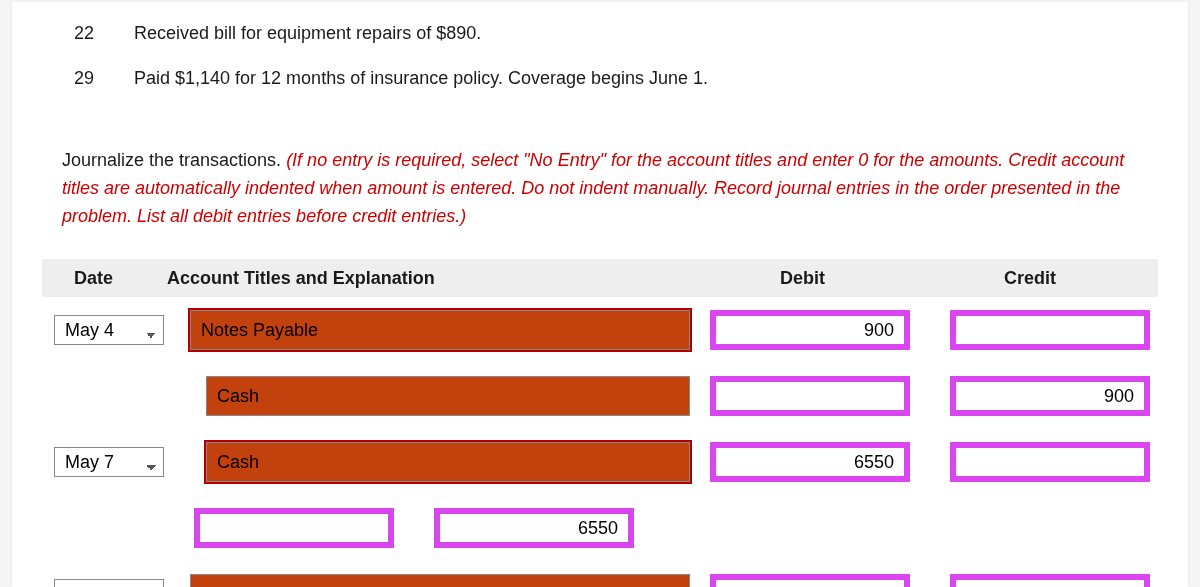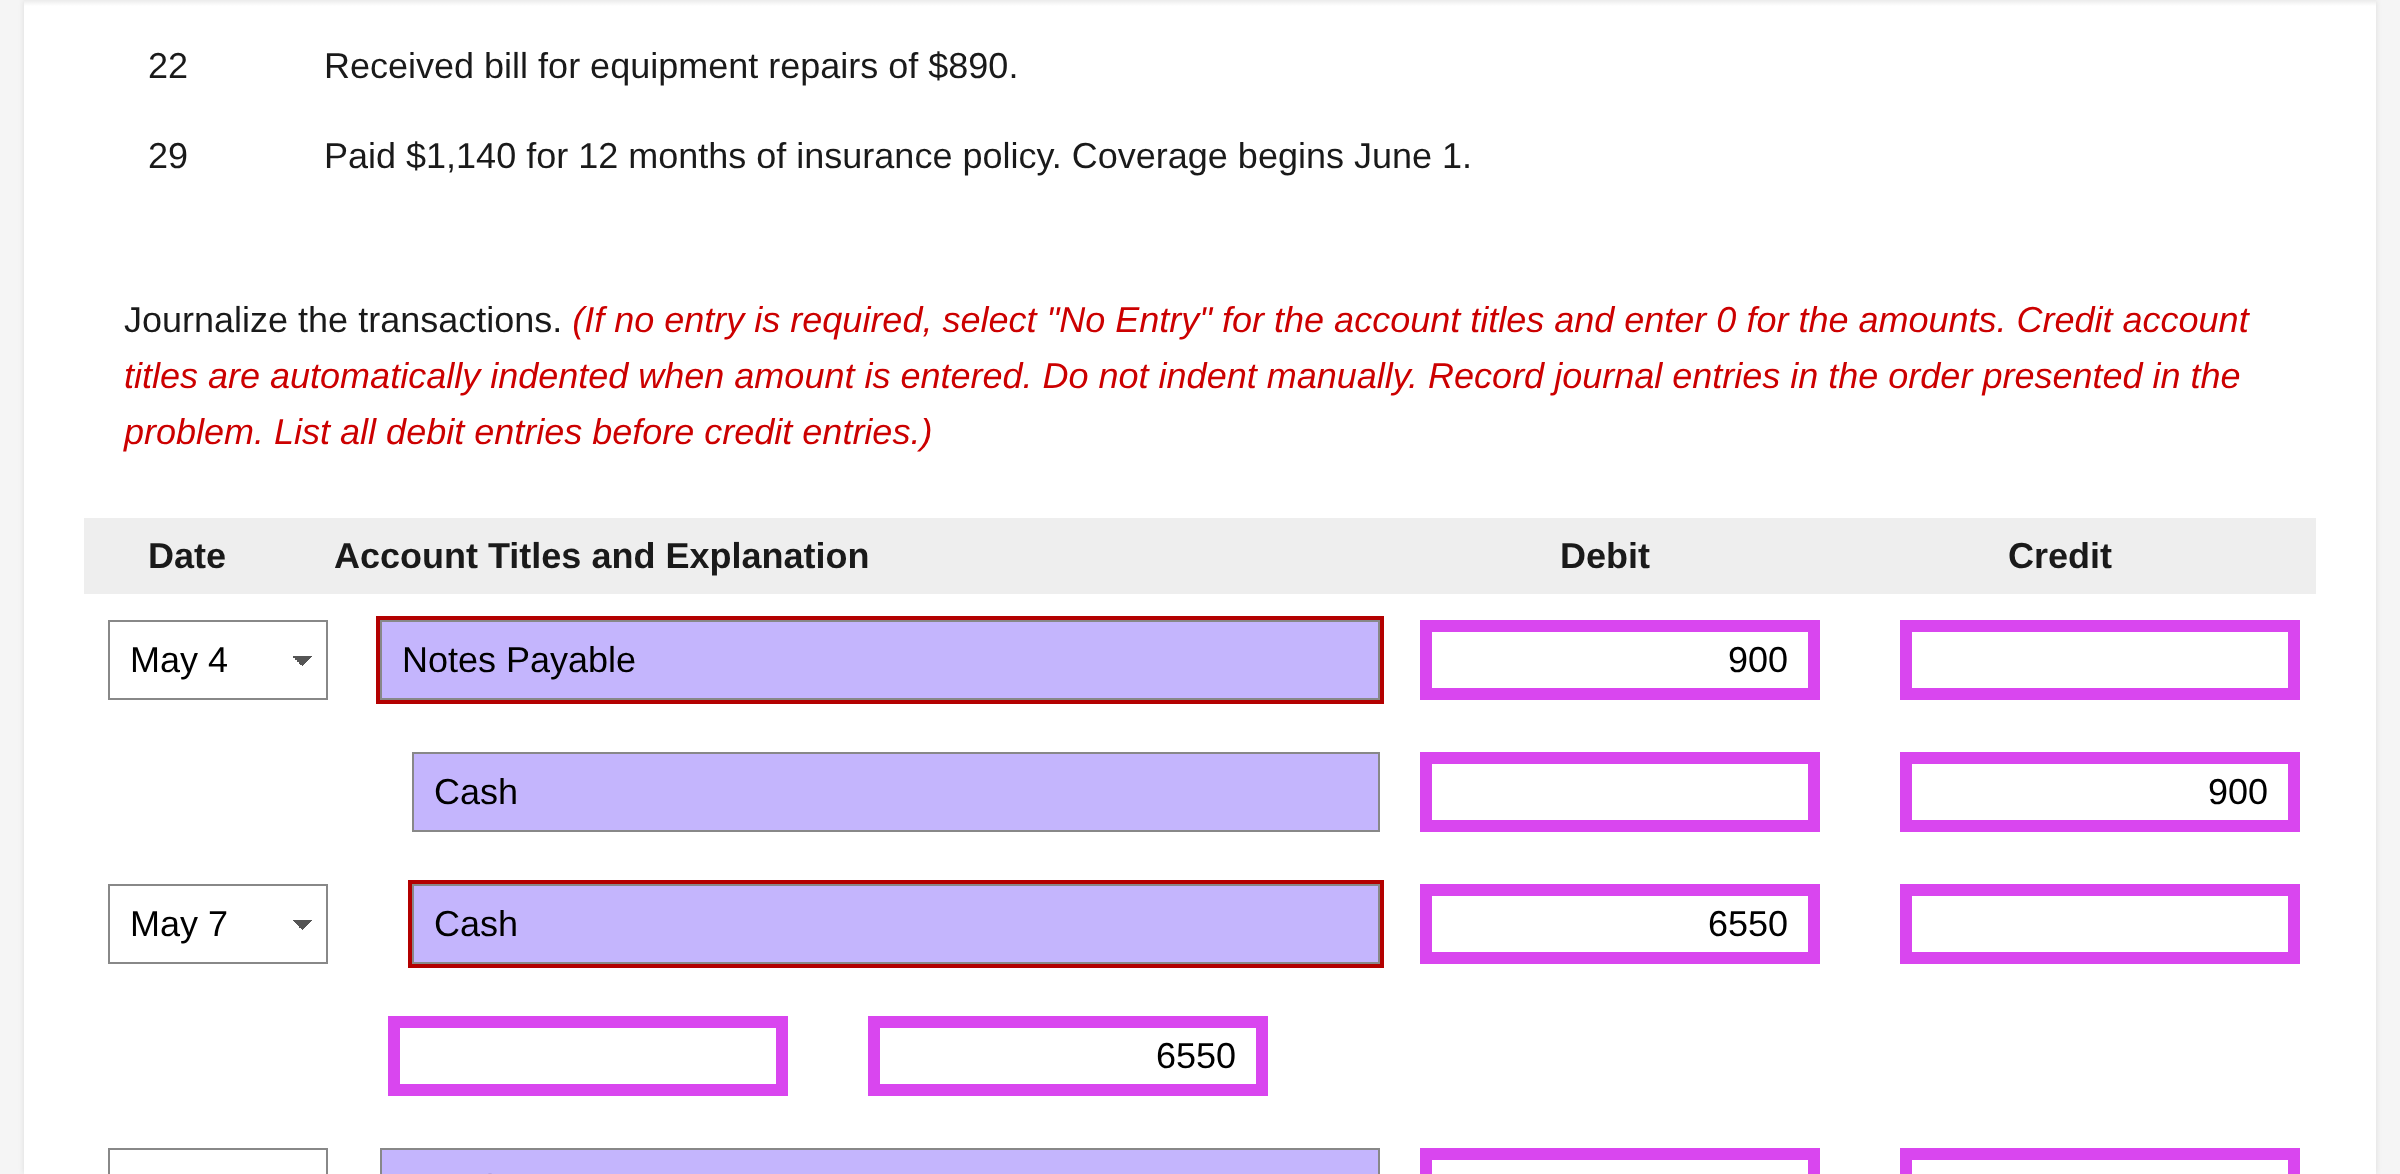--- a/index.html
+++ b/index.html
@@ -28,21 +28,20 @@
   }
   .tx-list {
     padding-left: 62px;
     padding-right: 30px;
   }
   .tx-row {
     display: flex;
     align-items: flex-start;
     margin-bottom: 20px;
     line-height: 1.4;
-    gap: 28px;
   }
   .tx-day {
     width: 60px;
     text-align: left;
   }
   .tx-desc {
     flex: 1;
   }
   .instructions {
     padding: 0 30px;
@@ -78,35 +77,35 @@
     align-items: center;
     height: 66px;
   }
   .cell-date { width: 130px; padding-left: 12px; }
   .cell-gap1 { width: 18px; }
   .cell-account { flex: 1; padding-right: 16px; }
   .cell-num { width: 212px; padding-left: 4px; }
   .cell-num + .cell-num { margin-left: 28px; }
 
   select.date-sel {
-    width: 110px; height: 40px;
+    width: 110px; height: 30px;
     border: 1px solid #888;
     background: #fff;
     font: inherit;
     padding: 0 8px 0 10px;
     appearance: none;
     background-image: linear-gradient(45deg, transparent 50%, #555 50%), linear-gradient(135deg, #555 50%, transparent 50%);
     background-position: right 12px top 17px, right 7px top 17px;
     background-size: 5px 5px, 5px 5px;
     background-repeat: no-repeat;
   }
   .account-input {
     height: 40px; width: 100%;
     border: 1px solid #888;
-    background: #c4b5fd;
+    background: #c2410c;
     font: inherit;
     padding: 17px 10px;
   }
   .account-input.indent1 { margin-left: 16px; width: calc(100% - 16px); }
   .account-input.indent2 { margin-left: 32px; width: calc(100% - 32px); }
   .account-input.highlight {
     outline: 2px solid #b30000;
     outline-offset: 0;
   }
   .num-input {

